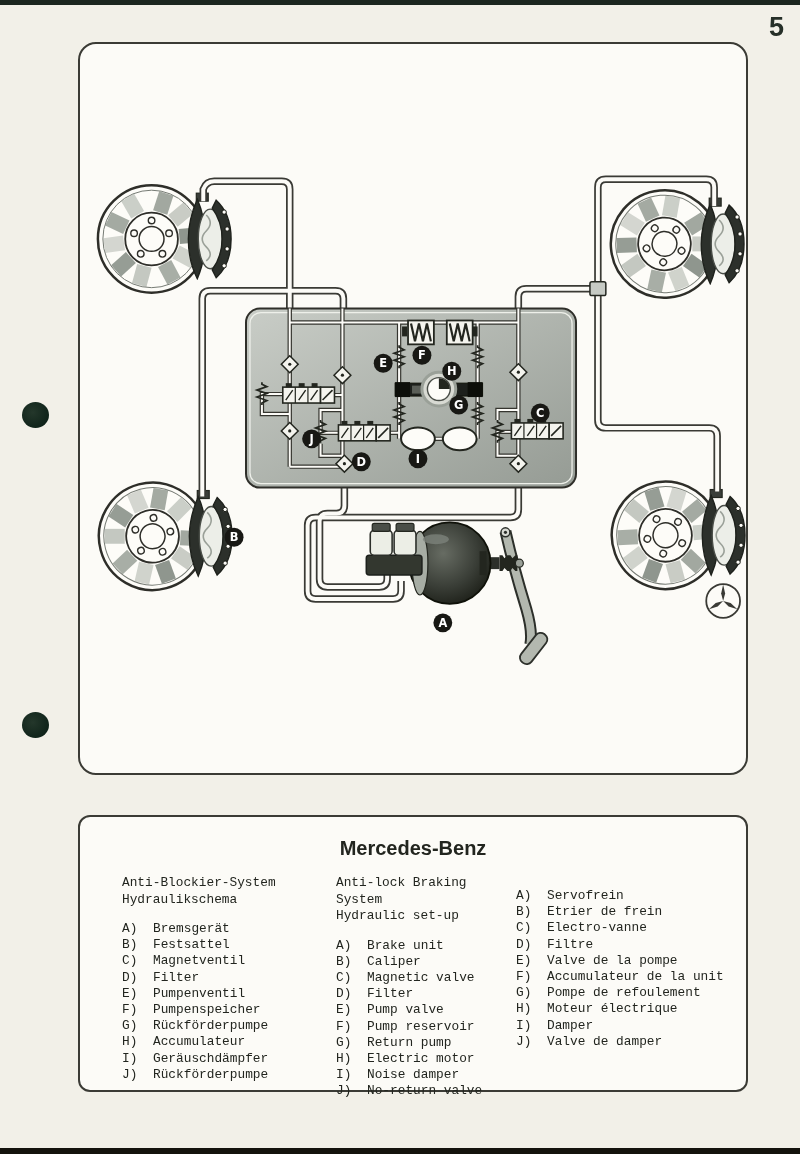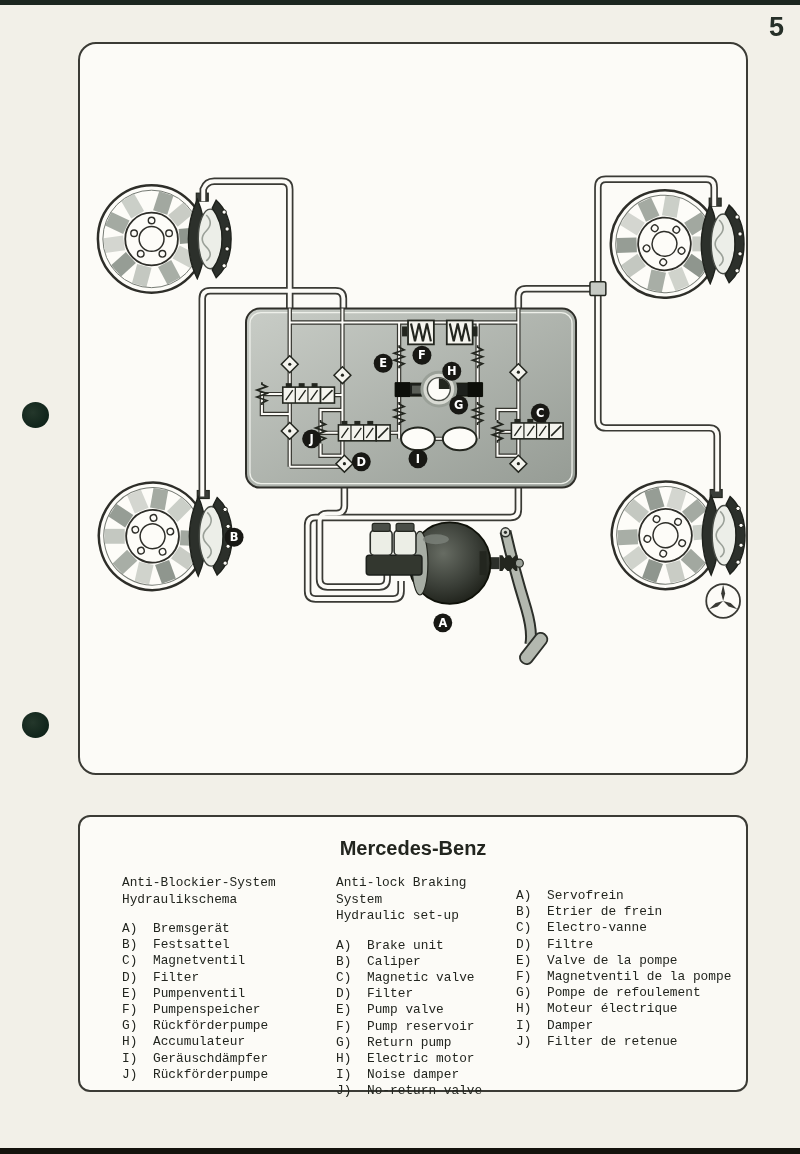--- a/index.html
+++ b/index.html
@@ -453,41 +453,41 @@
               <span class="lbl">Filtre</span>
             </div>
 
             <div class="item">
               <span class="key">E)</span>
               <span class="lbl">Valve de la pompe</span>
             </div>
 
             <div class="item">
               <span class="key">F)</span>
-              <span class="lbl">Magnetventil de la pompe</span>
+              <span class="lbl">Accumulateur de la unit</span>
             </div>
 
             <div class="item">
               <span class="key">G)</span>
               <span class="lbl">Pompe de refoulement</span>
             </div>
 
             <div class="item">
               <span class="key">H)</span>
               <span class="lbl">Moteur électrique</span>
             </div>
 
             <div class="item">
               <span class="key">I)</span>
               <span class="lbl">Damper</span>
             </div>
 
             <div class="item">
               <span class="key">J)</span>
-              <span class="lbl">Filter de retenue</span>
+              <span class="lbl">Valve de damper</span>
             </div>
           </div>
       </div>
 
     </div>
   </div>
 
   <div class="bar bottom"></div>
 </div>
 

